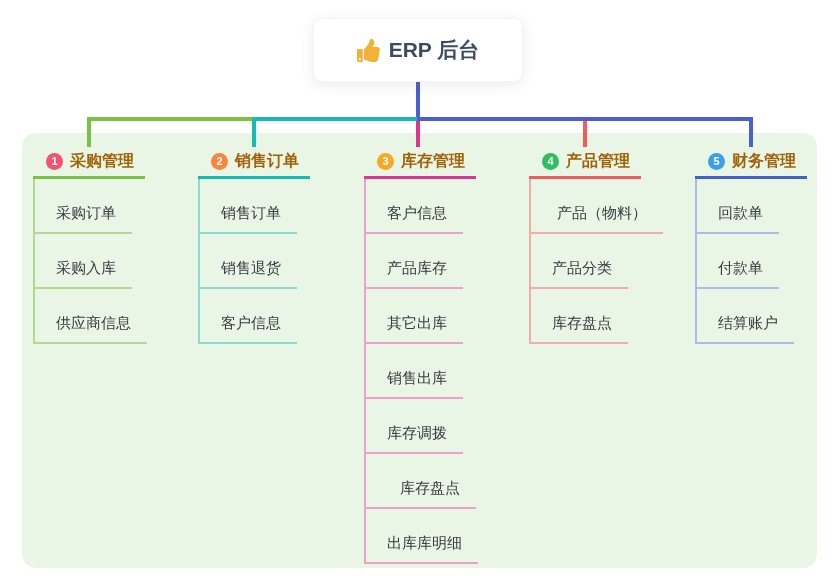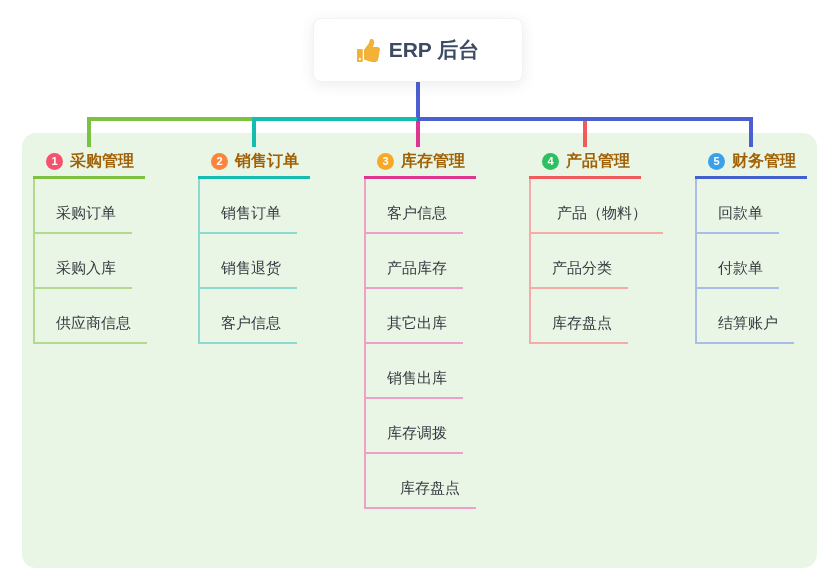--- a/index.html
+++ b/index.html
@@ -127,20 +127,23 @@
           </div>
           <div class="child">
             <div class="child-box" style="border-bottom-color: rgb(239, 160, 202);">销售出库</div>
           </div>
           <div class="child">
             <div class="child-box" style="border-bottom-color: rgb(239, 160, 202);">库存调拨</div>
           </div>
           <div class="child">
             <div class="child-box" style="border-bottom-color: rgb(239, 160, 202); padding-left: 36px;">库存盘点</div>
           </div>
+          <div class="child">
+            <div class="child-box" style="border-bottom-color: rgb(239, 160, 202);">出库库明细</div>
+          </div>
         </div>
     </div>
 
     <div class="branch" style="left: 529px;">
       <div class="branch-header" style="border-bottom-color: rgb(241, 91, 91);">
         <span class="badge" style="background: rgb(47, 190, 96);">4</span>
         <span class="branch-label">产品管理</span>
       </div>
       <div class="children">
         <div class="trunk" style="background: rgb(245, 171, 166);"></div>

